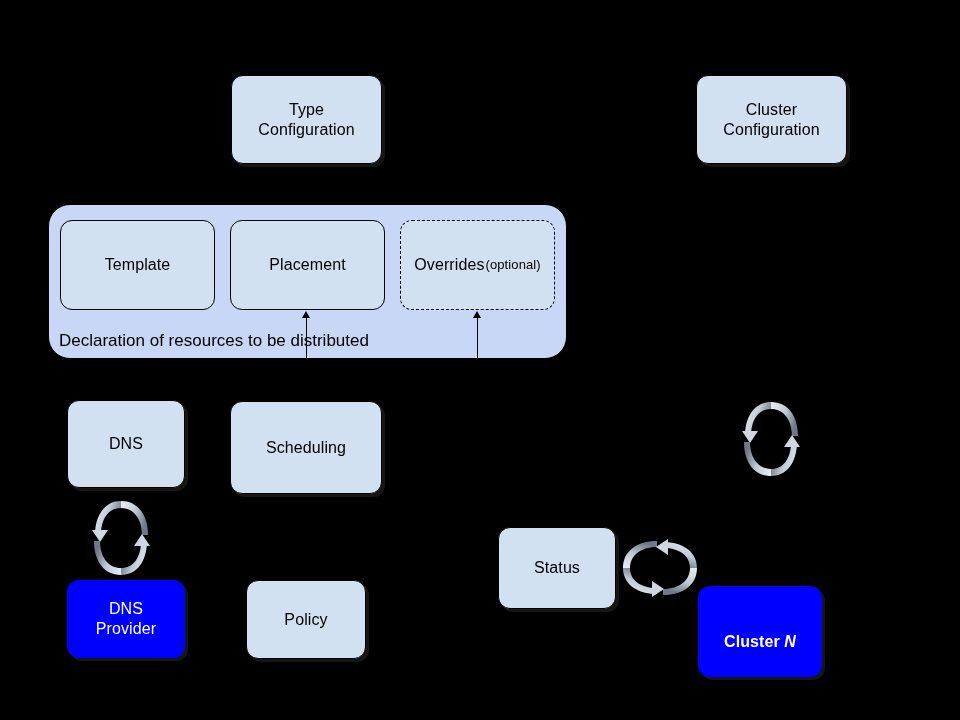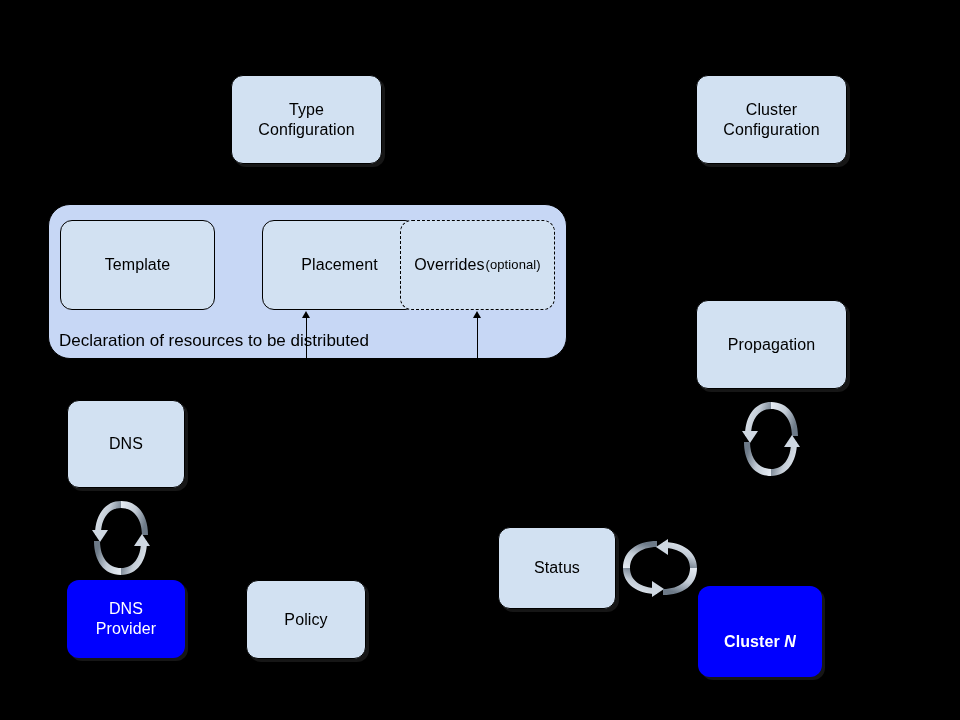--- a/index.html
+++ b/index.html
@@ -125,21 +125,21 @@
   <div class="arrowhead-down" style="left:472.5px; top:211px;"></div>
 
   <div class="group-box" style="left:48px; top:204px; width:519px; height:155px;"></div>
 
   <div class="group-caption" style="left:59px; top:331px;">Declaration of resources to be distributed</div>
 
   <div class="node" style="left:60px; top:220px; width:155px; height:90px;">
     <span>Template</span>
   </div>
 
-  <div class="node" style="left:230px; top:220px; width:155px; height:90px;margin-left:32px;">
+  <div class="node" style="left:230px; top:220px; width:155px; height:90px;">
     <span>Placement</span>
   </div>
 
   <div class="node dashdot" style="left:400px; top:220px; width:155px; height:90px; flex-direction:row; gap:1px;">
     <span>Overrides</span>
     <span style="font-size:13px;">(optional)</span>
   </div>
 
   <div class="vline" style="left:306px; top:318px; height:41px;"></div>
   <div class="arrowhead-up" style="left:301.5px; top:311px;"></div>
@@ -174,28 +174,28 @@
       <path d="M33 78 C49 78 59 64 59 44 L53 44 C53 61 45 71 33 71 Z" fill="url(#gB)"></path>
       <polygon points="62,49 46,49 54,37" fill="#cfd8e2"></polygon>
     </svg>
   </div>
 
   <div class="node provider shadow" style="left:67px; top:580px; width:118px; height:78px;">
     <span>DNS
 Provider</span>
   </div>
 
+  <div class="node shadow" style="left:230px; top:401px; width:152px; height:93px;">
+    <span>Scheduling</span>
+  </div>
 
   <div class="node shadow" style="left:246px; top:580px; width:120px; height:79px;">
     <span>Policy</span>
   </div>
 
-  <div class="node shadow" style="left:696px; top:300px; width:151px; height:89px;">
-    <span>Propagation</span>
-  </div>
 
   <div class="sync" style="left:738px; top:398px;">
     <svg width="66" height="82" viewBox="0 0 66 82">
       <defs>
         <linearGradient id="gC" x1="0" y1="0" x2="1" y2="0.4">
           <stop offset="0%" stop-color="#e8eef5"></stop>
           <stop offset="55%" stop-color="#c3ccd6"></stop>
           <stop offset="100%" stop-color="#6d7a88"></stop>
         </linearGradient>
         <linearGradient id="gD" x1="1" y1="1" x2="0" y2="0.6">

